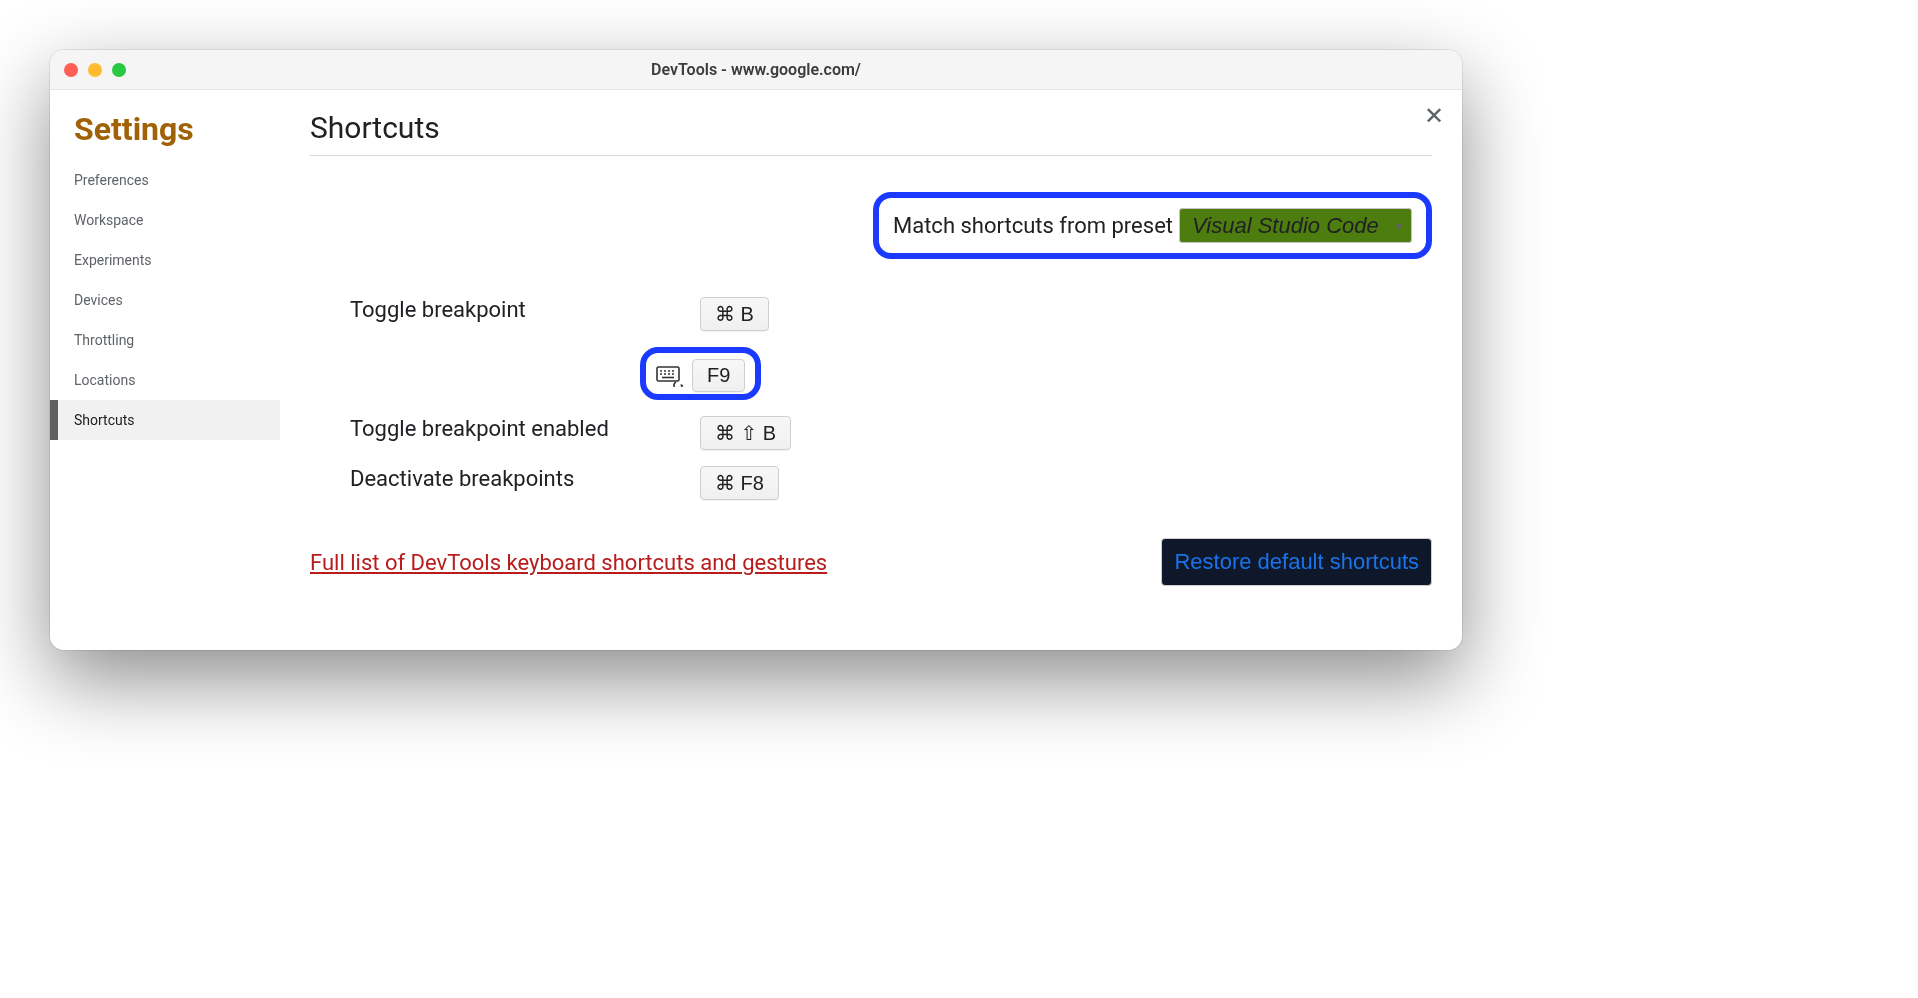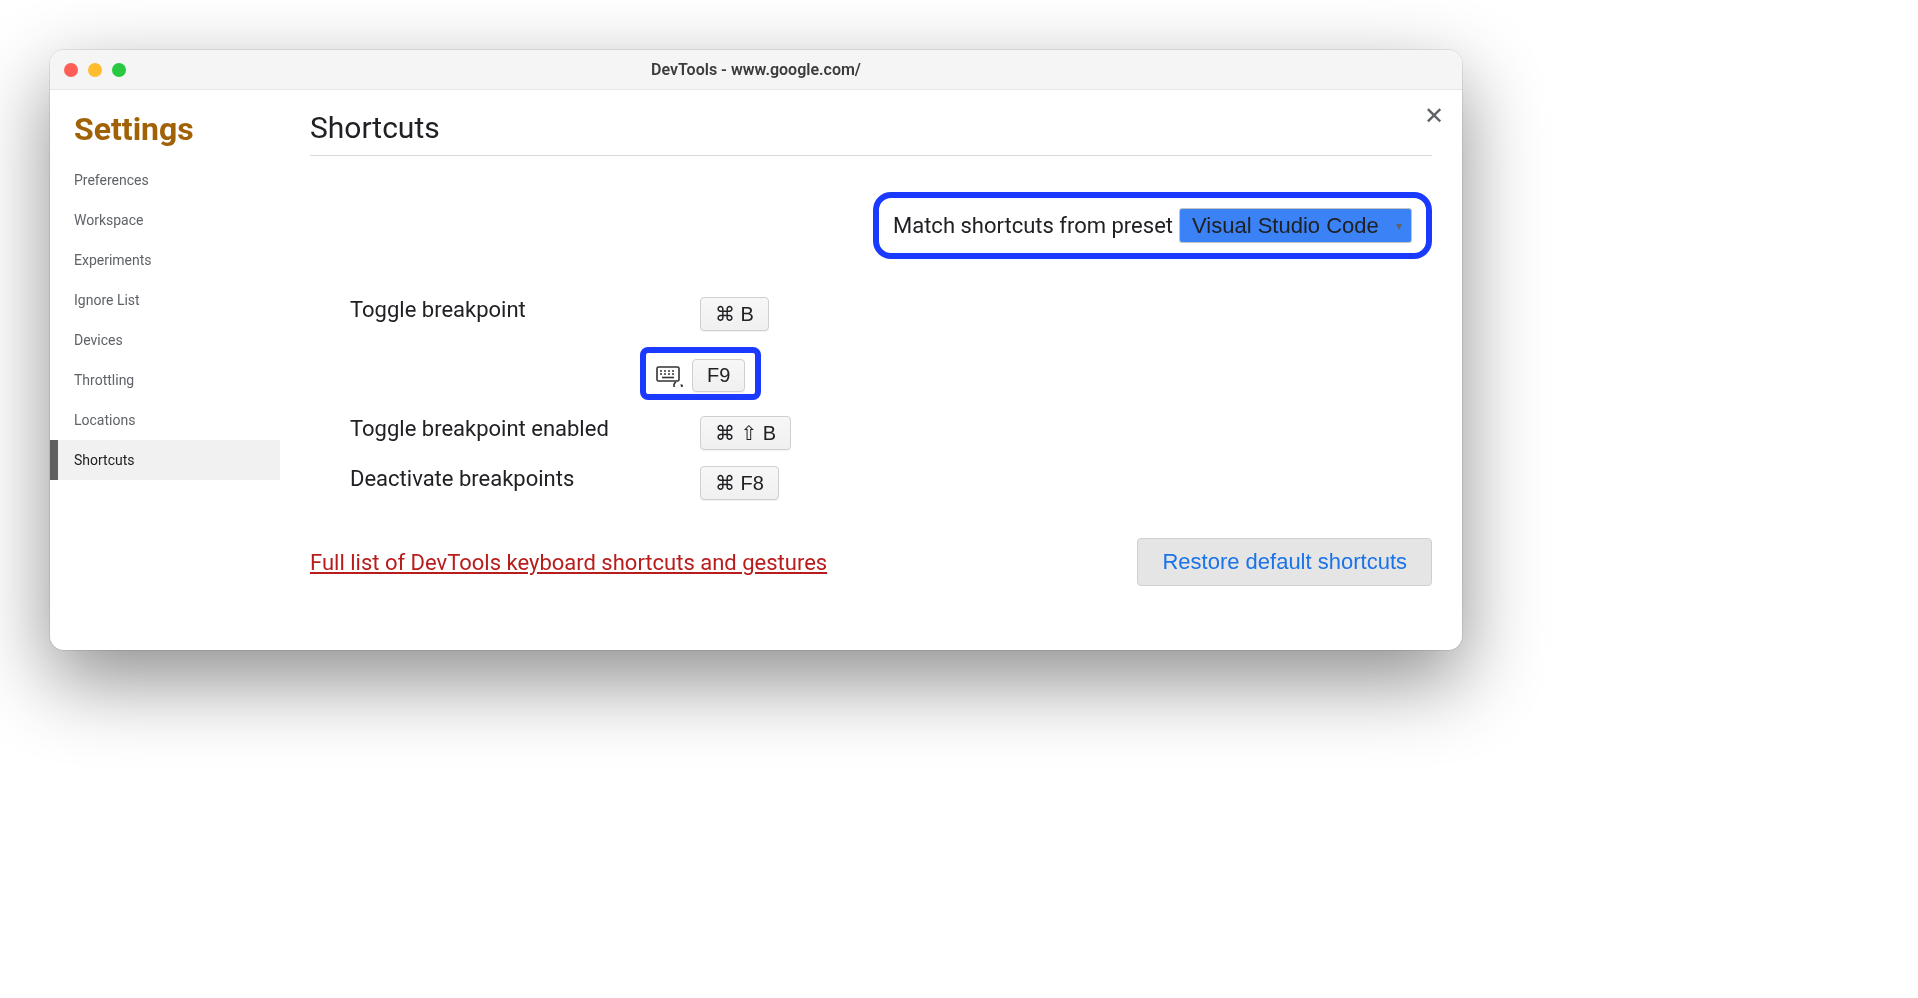--- a/index.html
+++ b/index.html
@@ -129,23 +129,24 @@
     .preset-label {
       font-size: 22px;
       color: #202124;
     }
     .preset-select {
       border: 1px solid #c4c4c4;
       border-radius: 3px;
       padding: 4px 32px 4px 12px;
       font-size: 22px;
       color: #202124;
-      background: #3b82f6;
+      background: #4d7c0f;
       appearance: none;
       position: relative;
+      font-style: italic;
     }
     .select-wrap {
       position: relative;
     }
     .select-caret {
       position: absolute;
       right: 10px;
       top: 50%;
       transform: translateY(-50%);
       pointer-events: none;
@@ -167,21 +168,21 @@
       border: 1px solid #cfcfcf;
       border-radius: 4px;
       padding: 4px 14px;
       font-size: 20px;
       color: #202124;
       font-family: -apple-system, BlinkMacSystemFont, Arial, sans-serif;
       box-shadow: 0 1px 0 rgba(0,0,0,0.05);
     }
     .highlight-box {
       border: 6px solid #1a3bff;
-      border-radius: 8px;
+      border-radius: 18px;
       padding: 6px 10px 2px 10px;
       display: inline-flex;
       align-items: center;
       gap: 8px;
     }
     .footer-row {
       display: flex;
       justify-content: space-between;
       align-items: center;
       margin-top: 30px;
@@ -189,24 +190,24 @@
     }
     .shortcuts-link {
       color: #b91c1c;
       font-size: 22px;
       text-decoration: underline;
       cursor: pointer;
     }
     .restore-btn {
       border: 1px solid #d0d0d0;
       border-radius: 4px;
-      background: #e5e5e5;
+      background: #0f172a;
       color: #1a73e8;
       font-size: 22px;
-      padding: 10px 24px;
+      padding: 10px 12px;
       cursor: pointer;
     }
     .kb-icon {
       width: 28px;
       height: 22px;
       display: inline-block;
     }
   </style>
 </head>
 <body>
@@ -222,21 +223,20 @@
   </div>
 
   <div class="content">
     <div class="close-x">✕</div>
 
     <div class="sidebar">
       <div class="settings-title">Settings</div>
       <div class="sidebar-item"><span>Preferences</span></div>
       <div class="sidebar-item"><span>Workspace</span></div>
       <div class="sidebar-item"><span>Experiments</span></div>
-      <div class="sidebar-item"><span>Ignore List</span></div>
       <div class="sidebar-item"><span>Devices</span></div>
       <div class="sidebar-item"><span>Throttling</span></div>
       <div class="sidebar-item"><span>Locations</span></div>
       <div class="sidebar-item active"><span>Shortcuts</span></div>
     </div>
 
     <div class="main">
       <div class="page-title">Shortcuts</div>
 
       <div class="preset-row">

